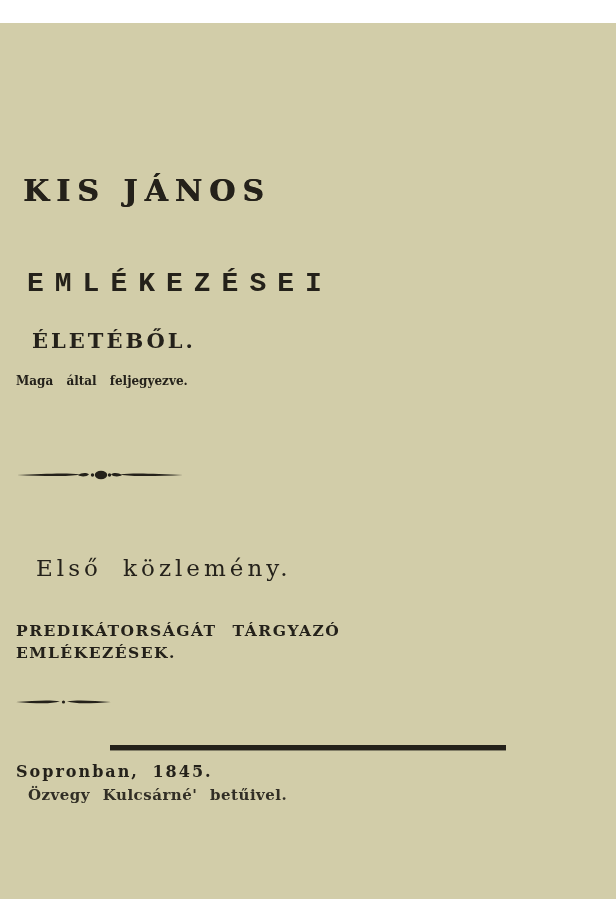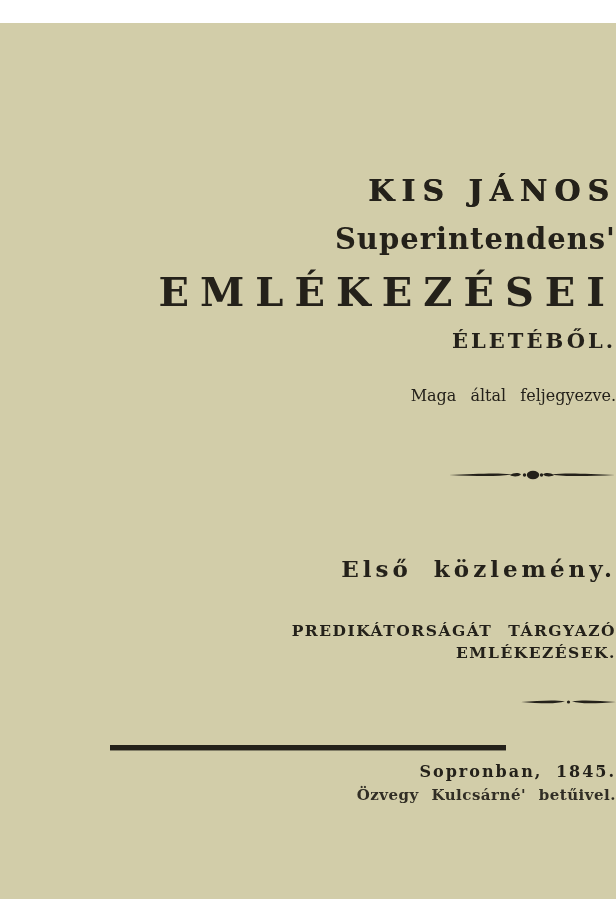--- a/index.html
+++ b/index.html
@@ -20,67 +20,66 @@
   }
   .page{
     position:absolute;
     left:0;top:23px;
     width:616px;height:876px;
     background:var(--page-bg);
   }
   .t{
     position:absolute;
     left:16px;right:0;
-    text-align:right;
+    text-align:left;
     color:var(--ink);
     white-space:nowrap;
   }
   .author{
     top:150px;
     font-size:30px;
     font-weight:bold;
     letter-spacing:7px;
     padding-left:7px;
     text-shadow:0.6px 0 0 var(--ink);
   }
   .role{
     top:199px;
     font-size:29px;
     font-weight:bold;
     letter-spacing:1px;
   }
   .main-title{
     top:245px;
-    font-size:40px;
+    font-size:28px;
     font-weight:bold;
     letter-spacing:11px;
     padding-left:11px;
+    font-family:Liberation Mono, monospace;
   }
   .subtitle{
     top:305px;
     font-size:21px;
     font-weight:bold;
     letter-spacing:3px;
     padding-left:16px;
-    margin-left:20px;
   }
   .note{
     top:351px;
-    font-size:16px;
-    font-weight:normal;
+    font-size:12px;
+    font-weight:bold;
     word-spacing:9px;
-    margin-top:12px;
   }
   .ornament-1{
     top:444px;
   }
   .section-heading{
     top:532px;
     font-size:23px;
-    font-weight:bold;
+    font-weight:normal;
     letter-spacing:4px;
     word-spacing:10px;
     padding-left:20px;
   }
   .section-desc{
     top:575px;
     font-size:15.5px;
     font-weight:bold;
     letter-spacing:1.5px;
     word-spacing:9px;
@@ -116,21 +115,20 @@
   svg{display:inline-block;vertical-align:top;}
 </style>
 </head>
 <body>
 
 <div class="stage">
   <div class="page">
 
     <div class="t author">KIS JÁNOS</div>
 
-    <div class="t role">Superintendens'</div>
 
     <div class="t main-title">EMLÉKEZÉSEI</div>
 
     <div class="t subtitle">ÉLETÉBŐL.</div>
 
     <div class="t note">Maga által feljegyezve.</div>
 
     <div class="t ornament-1">
       <svg width="168" height="16" viewBox="0 0 168 16" fill="#24211a" xmlns="http://www.w3.org/2000/svg">
         <path d="M1,8 C28,6.8 50,5.4 64,7.4 C52,9.8 28,9.2 1,8 Z"></path>

